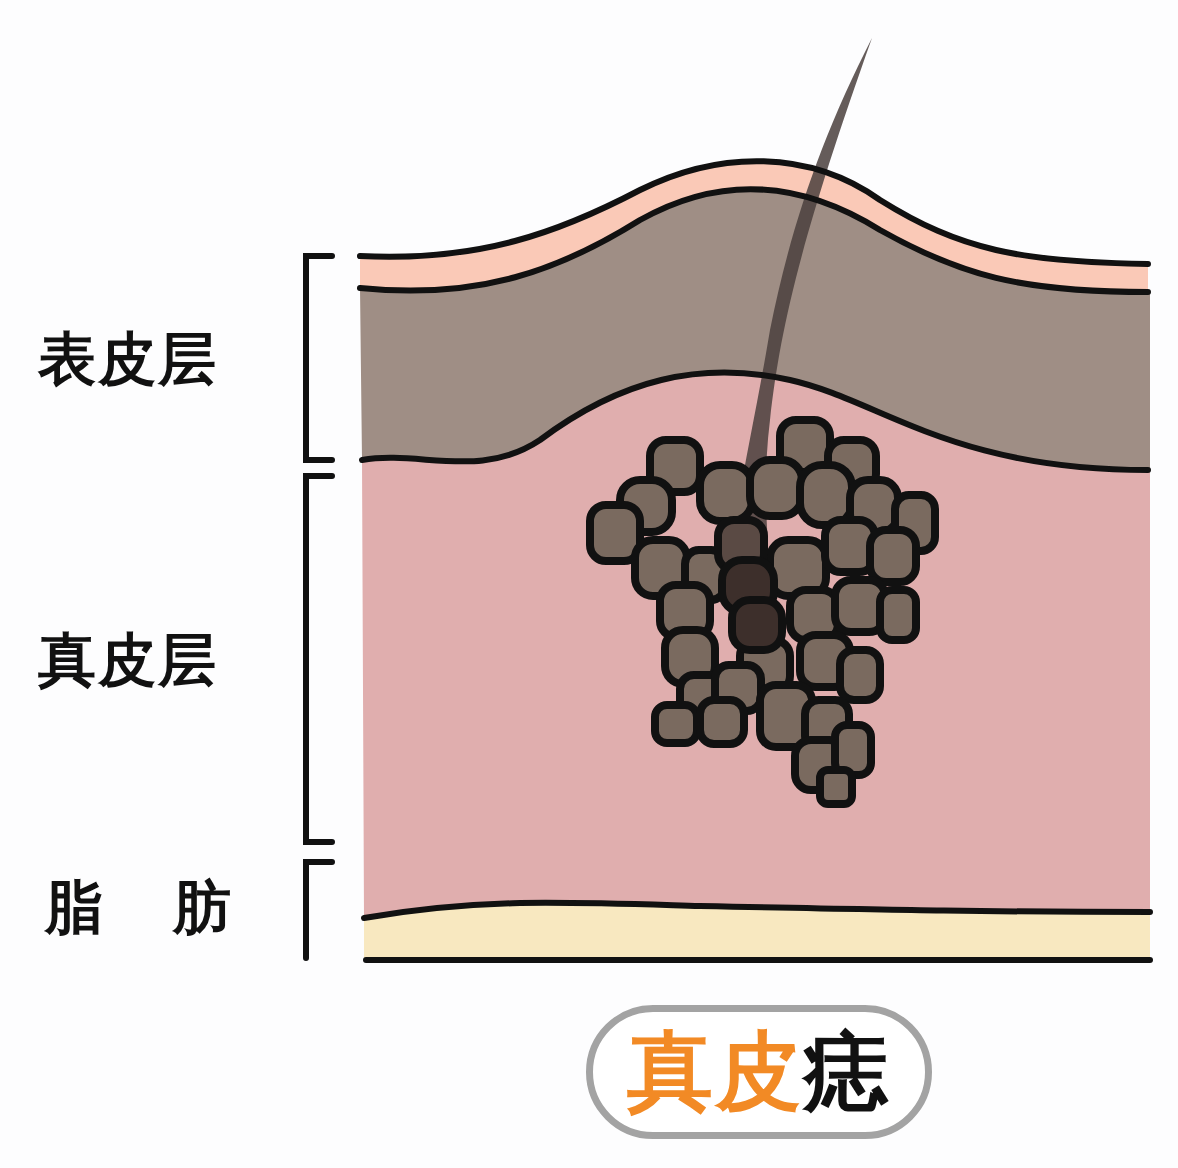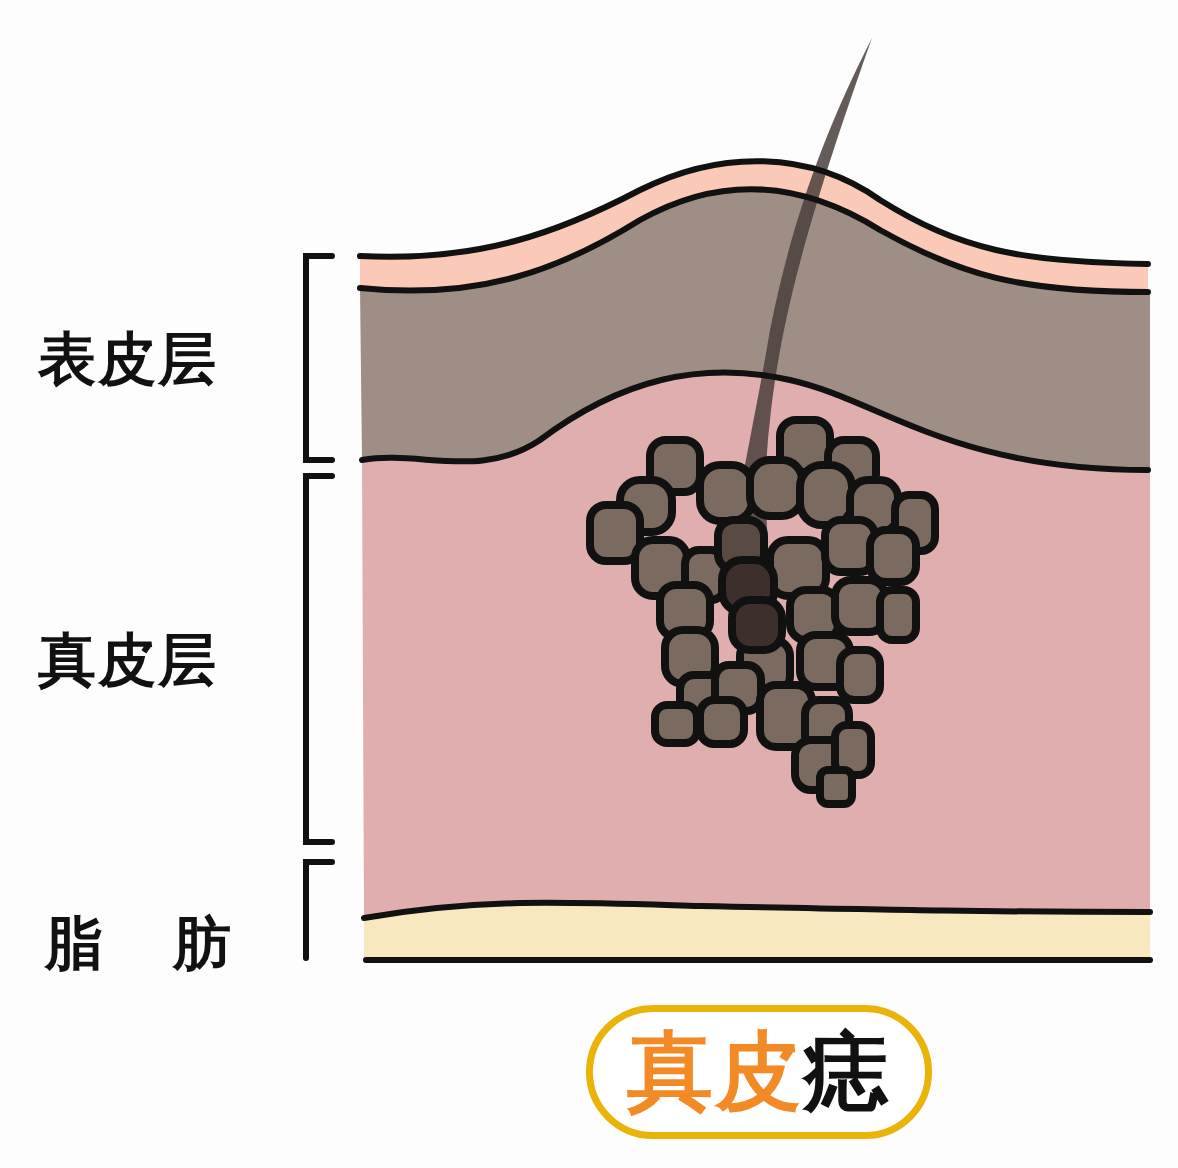--- a/index.html
+++ b/index.html
@@ -2,26 +2,26 @@
 <html><head>
   <meta charset="utf-8">
   <style>
     html, body { margin: 0; padding: 0; background: #fdfdfe; }
     body { width: 1178px; height: 1168px; position: relative; overflow: hidden;
            font-family: "DejaVu Sans", "Liberation Sans", sans-serif; }
     .label { position: absolute; font-weight: bold; color: #111; font-size: 58px;
              line-height: 1; letter-spacing: 2px; }
     #lbl-epi { left: 38px; top: 330px; }
     #lbl-der { left: 38px; top: 615px; margin-top: 16px; }
-    #lbl-fat { left: 45px; top: 914px; letter-spacing: 0; }
+    #lbl-fat { left: 45px; top: 878px; letter-spacing: 0; }
     #lbl-fat span { display: inline-block; }
     #lbl-fat .gap { width: 70px; }
     svg.diagram { position: absolute; left: 0; top: 0; }
     .pill { position: absolute; left: 586px; top: 1005px; width: 346px; height: 134px;
-            box-sizing: border-box; border: 7px solid #eab308; border-radius: 67px;
+            box-sizing: border-box; border: 7px solid #a3a3a3; border-radius: 67px;
             background: #fff; display: flex; align-items: center; justify-content: center;
             font-size: 86px; font-weight: bold; letter-spacing: 2px; }
     .pill .hl { color: #f28a25; }
     .pill .rest { color: #111; }
   </style>
 </head>
 <body>
 
 <svg class="diagram" width="1178" height="1168" viewBox="0 0 1178 1168">
 

